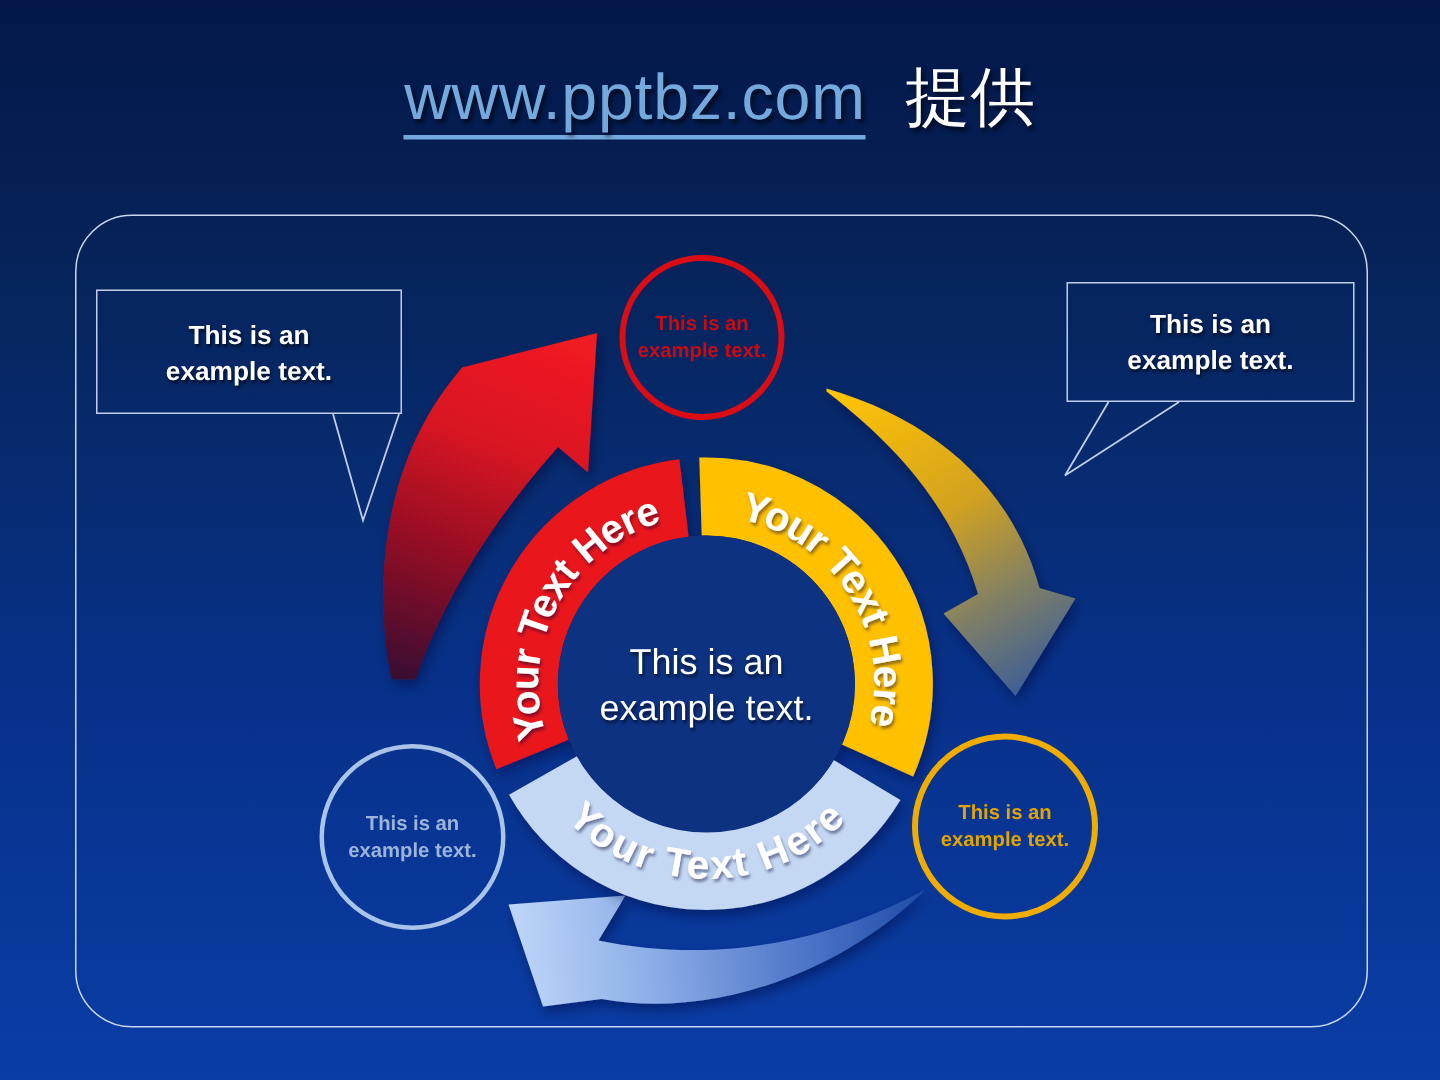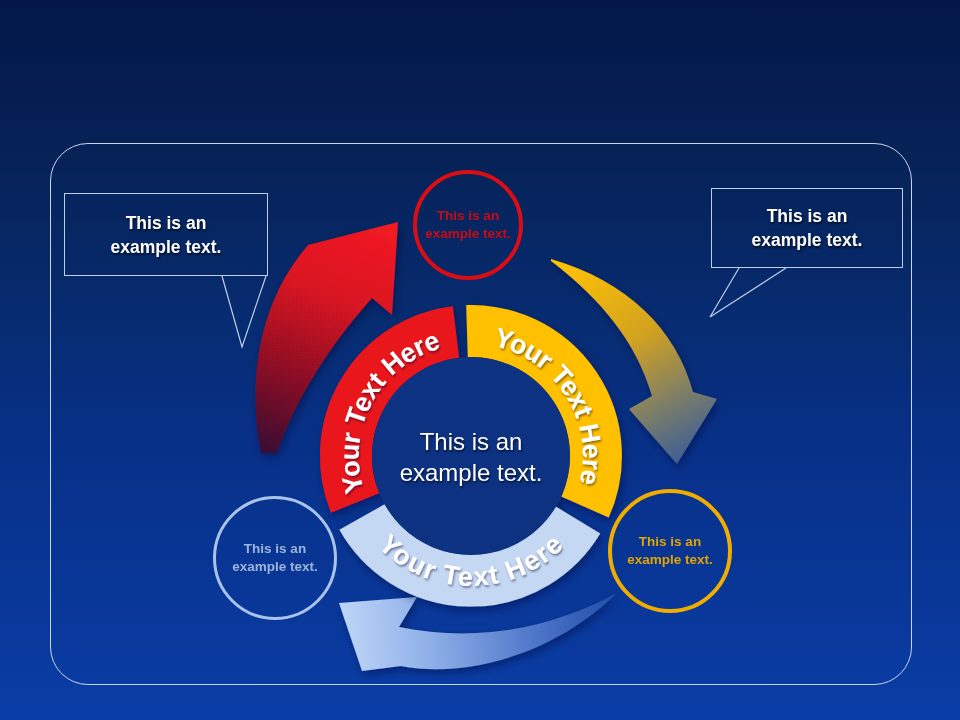--- a/index.html
+++ b/index.html
@@ -59,20 +59,24 @@
   }
   .callout-left{left:64px;top:193px;width:204px;height:83px;}
   .callout-right{left:711px;top:188px;width:192px;height:80px;}
   .block{display:block;}
 </style>
 </head>
 <body>
 
 <div class="slide">
 
+  <div class="title-row">
+    <span class="title-link">www.pptbz.com</span>
+    <span class="title-suffix">提供</span>
+  </div>
 
   <div class="frame"></div>
 
   <svg class="art" viewBox="0 0 960 720">
     <defs>
       <linearGradient id="gradRed" gradientUnits="userSpaceOnUse" x1="270" y1="460" x2="360" y2="225">
         <stop offset="0" stop-color="#341033"></stop>
         <stop offset="0.35" stop-color="#8d1125"></stop>
         <stop offset="0.7" stop-color="#d91220"></stop>
         <stop offset="1" stop-color="#ef1a22"></stop>

